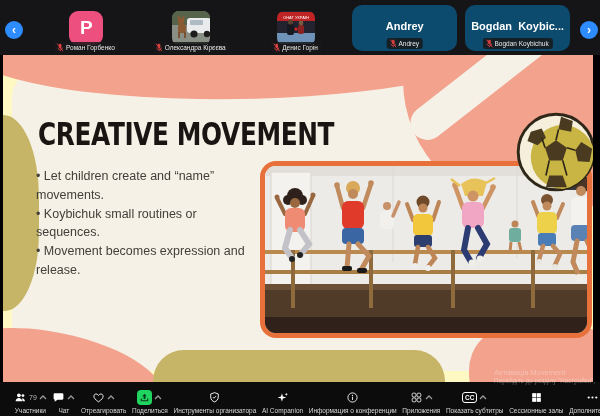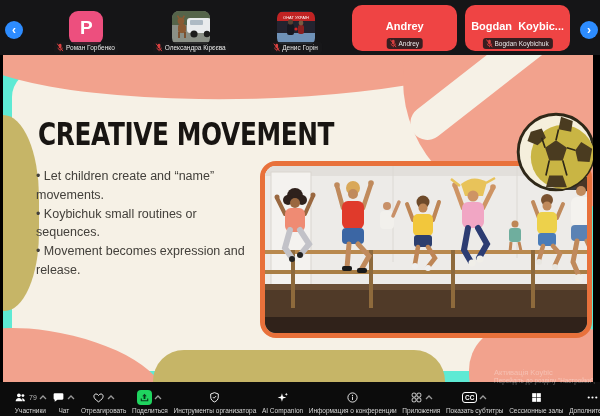--- a/index.html
+++ b/index.html
@@ -8,37 +8,37 @@
 
   
   .top-strip{position:absolute;left:0;top:0;width:600px;height:55px;background:#151517;}
   .nav-btn{position:absolute;width:18px;height:18px;border-radius:50%;background:#2D8CFF;
            color:#fff;font-size:12px;font-weight:bold;display:flex;align-items:center;
            justify-content:center;top:21px;z-index:5;line-height:1;}
   .nav-btn.left{left:5px;}
   .nav-btn.right{right:2px;}
   .tiles{position:absolute;left:34px;right:26px;top:0;height:55px;display:flex;}
   .tile{flex:1;position:relative;}
-  .tile.dark{background:#ef4444;border-radius:10px;margin:5px 4px 4px;}
+  .tile.dark{background:#0c4a6e;border-radius:10px;margin:5px 4px 4px;}
   .avatar{position:absolute;left:50%;transform:translateX(-50%);top:11px;width:34px;height:34px;
           border-radius:9px;background:#ED4F7E;color:#fff;display:flex;align-items:center;
           justify-content:center;font-size:19px;font-weight:bold;}
   .thumb{position:absolute;left:50%;transform:translateX(-50%);top:11px;width:38px;height:34px;
          border-radius:7px;overflow:hidden;}
   .center-name{position:absolute;left:50%;top:45%;transform:translate(-50%,-50%);
                color:#fff;font-size:11px;font-weight:bold;white-space:pre;max-width:95%;
                overflow:hidden;}
   .name-tag{position:absolute;left:50%;transform:translateX(-50%);bottom:2px;
             background:rgba(24,24,26,.85);border-radius:3px;padding:1px 4px 1.5px 3px;
             color:#e8e8e8;font-size:6.5px;white-space:nowrap;display:flex;align-items:center;
             gap:2px;max-width:96%;}
   .mic-off{width:7px;height:9px;flex:0 0 auto;}
 
   
-  .slide{position:absolute;left:3px;top:55px;width:590px;height:327px;background:#5eead4;
+  .slide{position:absolute;left:3px;top:55px;width:590px;height:327px;background:#fef9c3;
          overflow:hidden;}
   .cream{position:absolute;left:9px;top:16px;width:572px;height:300px;background:#F6F1E6;
          border-radius:26px;}
   .blob{position:absolute;}
   .blob.top-band{left:-40px;top:-78px;width:560px;height:122px;background:#F2A28D;
                  border-radius:0 0 48% 52%/0 0 55px 60px;transform:rotate(-1.5deg);}
   .blob.top-right{right:-90px;top:-110px;width:280px;height:270px;background:#F2A28D;
                   border-radius:50%;}
   .blob.streak{right:18px;top:6px;width:180px;height:34px;background:#F6F1E6;
                border-radius:18px;transform:rotate(-38deg);}
@@ -325,21 +325,21 @@
       <polygon points="20,26 33,22 38,33 28,42 16,37" fill="#4A3B20"></polygon>
       <polygon points="80,38 93,46 90,62 76,61 73,48" fill="#4A3B20"></polygon>
       <polygon points="42,78 58,78 63,92 38,92" fill="#4A3B20"></polygon>
       <polygon points="56,8 70,13 68,26 53,23" fill="#4A3B20"></polygon>
       <path d="M50 36 L53 23 M63 45 L73 48 M58 60 L63 78 M42 60 L38 78 M37 45 L33 33" stroke="#2F2818" stroke-width="2" fill="none"></path>
     </g>
   </svg>
 </div>
 
 <div class="watermark">
-  <div class="l1">Активація Koybic</div>
+  <div class="l1">Активація Movement</div>
   <div class="l2">Перейдіть до розділу "Настройки",</div>
 </div>
 
 <div class="toolbar">
   <div class="toolbar-inner">
 
     <div class="titem">
       <div class="ticon-row">
         <svg class="ticon" viewBox="0 0 24 24">
           <circle cx="9" cy="8" r="3.4" fill="#fff"></circle>

